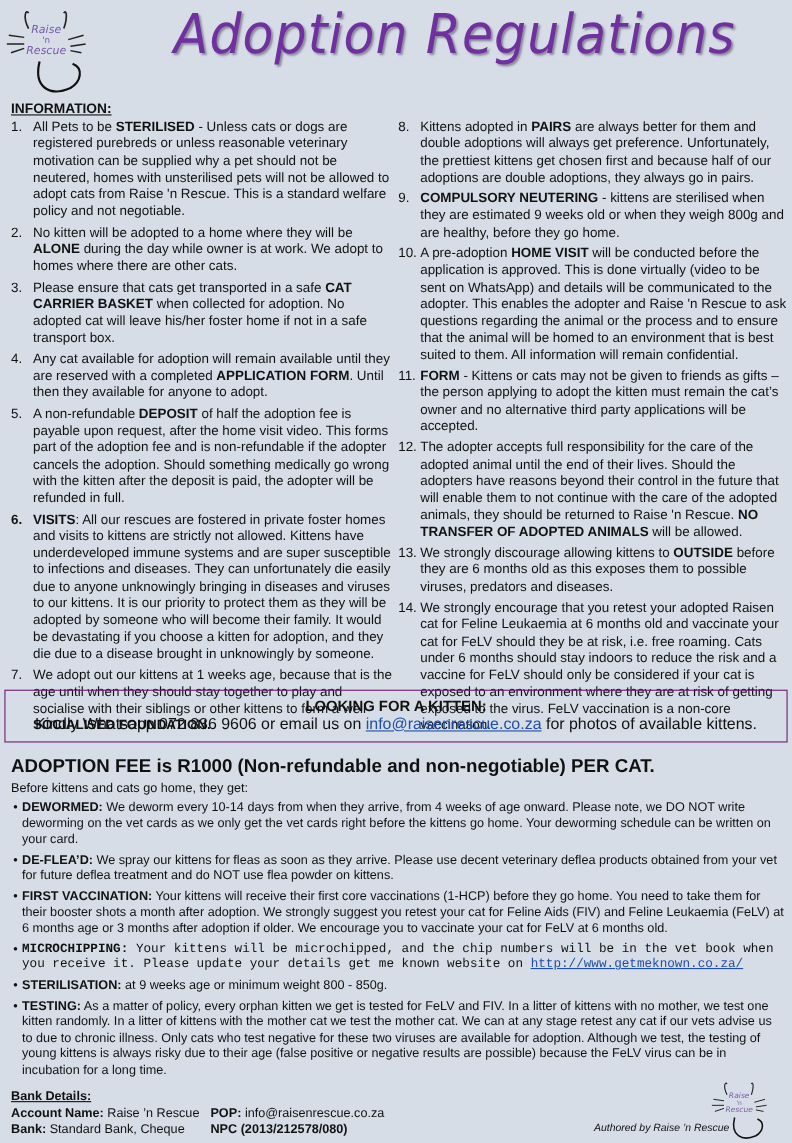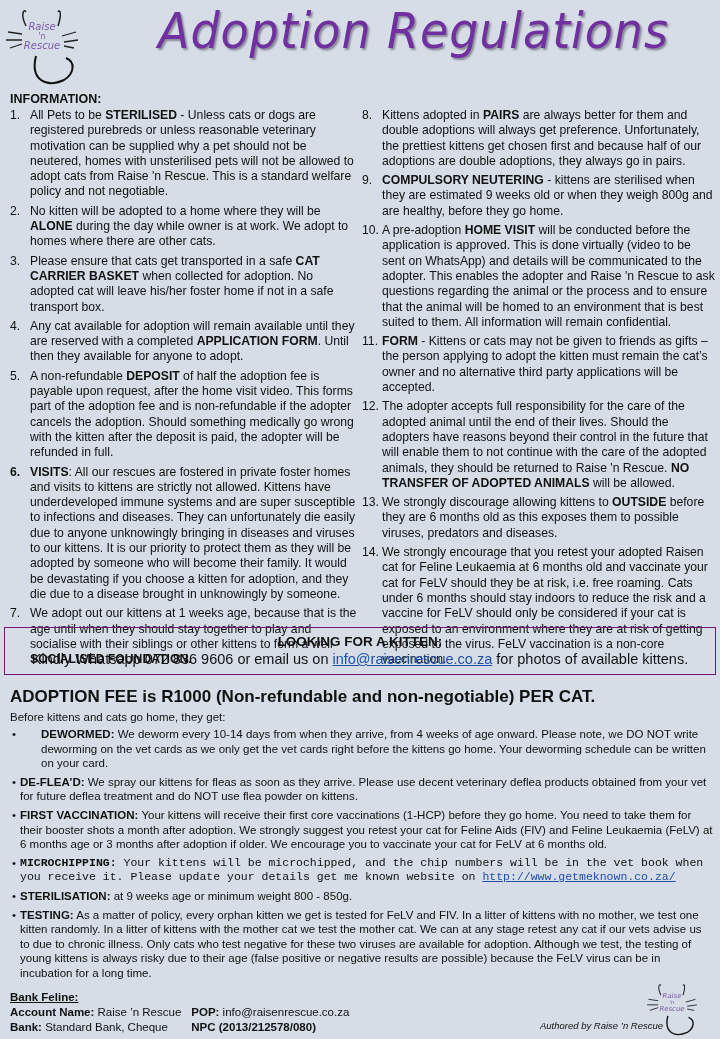--- a/index.html
+++ b/index.html
@@ -1,20 +1,20 @@
 <!DOCTYPE html>
 <html><head>
 <meta charset="utf-8">
 <style>
   html, body { margin:0; padding:0; }
   body { width:720px; height:1039px; background:#d6dde7; font-family:"Liberation Sans Narrow","Liberation Sans", sans-serif; color:#111; position:relative; overflow:hidden; }
   .header { position:absolute; left:0; top:0; width:720px; height:90px; }
   .logo { position:absolute; left:6px; top:4px; width:72px; height:84px; }
   .title { position:absolute; left:158px; top:2px; font-family:"DejaVu Sans", sans-serif; font-size:50px; color:#7030a0; letter-spacing:1px; text-shadow:2px 2px 2px #8a8a9a; font-style:italic; transform:scaleX(0.92); transform-origin:left top; }
-  .info-label { position:absolute; left:10px; top:92px; font-size:12.5px; font-weight:bold; }
+  .info-label { position:absolute; left:10px; top:92px; font-size:12.5px; font-weight:bold;text-decoration:underline; }
   .col { position:absolute; font-size:12.2px; line-height:15.3px; }
   .col.left { left:8px; top:108px; width:352px; }
   .col.right { left:360px; top:108px; width:356px; }
   .item { display:flex; margin-bottom:4px; }
   .num { width:20px; flex:none; padding-left:2px; }
   .col.right .num { width:20px; }
   .txt { flex:1; }
   b { font-weight:bold; }
   .kitten-box { position:absolute; left:4px; top:627px; width:710px; height:46px; border:1px solid #701a75; text-align:center; }
   .kitten-title { font-weight:bold; font-size:13.5px; margin-top:6px; }
@@ -115,21 +115,21 @@
   <div class="kitten-line">
     <span>Kindly Whatsapp 072 836 9606 or email us on </span><a class="link">info@raisenrescue.co.za</a><span> for photos of available kittens.</span>
   </div>
 </div>
 
 <div class="fee-title">ADOPTION FEE is R1000 (Non-refundable and non-negotiable) PER CAT.</div>
 <div class="fee-sub">Before kittens and cats go home, they get:</div>
 <div class="bullets" id="bullets">
     <div class="bul">
       <div class="dot">•</div>
-      <div style="flex: 1 1 0%; margin-left: 21px;"><b>DEWORMED:</b><span> We deworm every 10-14 days from when they arrive, from 4 weeks of age onward. Please note, we DO NOT write deworming on the vet cards as we only get the vet cards right before the kittens go home. Your deworming schedule can be written on your card.</span></div>
+      <div style="flex: 1 1 0%;"><b>DEWORMED:</b><span> We deworm every 10-14 days from when they arrive, from 4 weeks of age onward. Please note, we DO NOT write deworming on the vet cards as we only get the vet cards right before the kittens go home. Your deworming schedule can be written on your card.</span></div>
     </div>
     <div class="bul">
       <div class="dot">•</div>
       <div style="flex: 1 1 0%;"><b>DE-FLEA’D:</b><span> We spray our kittens for fleas as soon as they arrive. Please use decent veterinary deflea products obtained from your vet for future deflea treatment and do NOT use flea powder on kittens.</span></div>
     </div>
     <div class="bul">
       <div class="dot">•</div>
       <div style="flex: 1 1 0%;"><b>FIRST VACCINATION:</b><span> Your kittens will receive their first core vaccinations (1-HCP) before they go home. You need to take them for their booster shots a month after adoption. We strongly suggest you retest your cat for Feline Aids (FIV) and Feline Leukaemia (FeLV) at 6 months age or 3 months after adoption if older. We encourage you to vaccinate your cat for FeLV at 6 months old.</span></div>
     </div>
     <div class="bul">
@@ -140,21 +140,21 @@
       <div class="dot">•</div>
       <div style="flex: 1 1 0%;"><b>STERILISATION:</b><span> at 9 weeks age or minimum weight 800 - 850g.</span></div>
     </div>
     <div class="bul">
       <div class="dot">•</div>
       <div style="flex: 1 1 0%;"><b>TESTING:</b><span> As a matter of policy, every orphan kitten we get is tested for FeLV and FIV. In a litter of kittens with no mother, we test one kitten randomly. In a litter of kittens with the mother cat we test the mother cat. We can at any stage retest any cat if our vets advise us to due to chronic illness. Only cats who test negative for these two viruses are available for adoption. Although we test, the testing of young kittens is always risky due to their age (false positive or negative results are possible) because the FeLV virus can be in incubation for a long time.</span></div>
     </div>
   </div>
 
 <div class="bank">
-  <div class="bank-title">Bank Feline:</div>
+  <div class="bank-title">Bank Details:</div>
   <div class="bank-cols">
     <div class="bank-col">
       <div><b>Account  Name:</b><span> Raise ’n Rescue</span></div>
       <div><b>Bank:</b><span> Standard Bank, Cheque</span></div>
     </div>
     <div class="bank-col">
       <div><b>POP:</b><span> info@raisenrescue.co.za</span></div>
       <div><b>NPC (2013/212578/080)</b></div>
     </div>
   </div>

